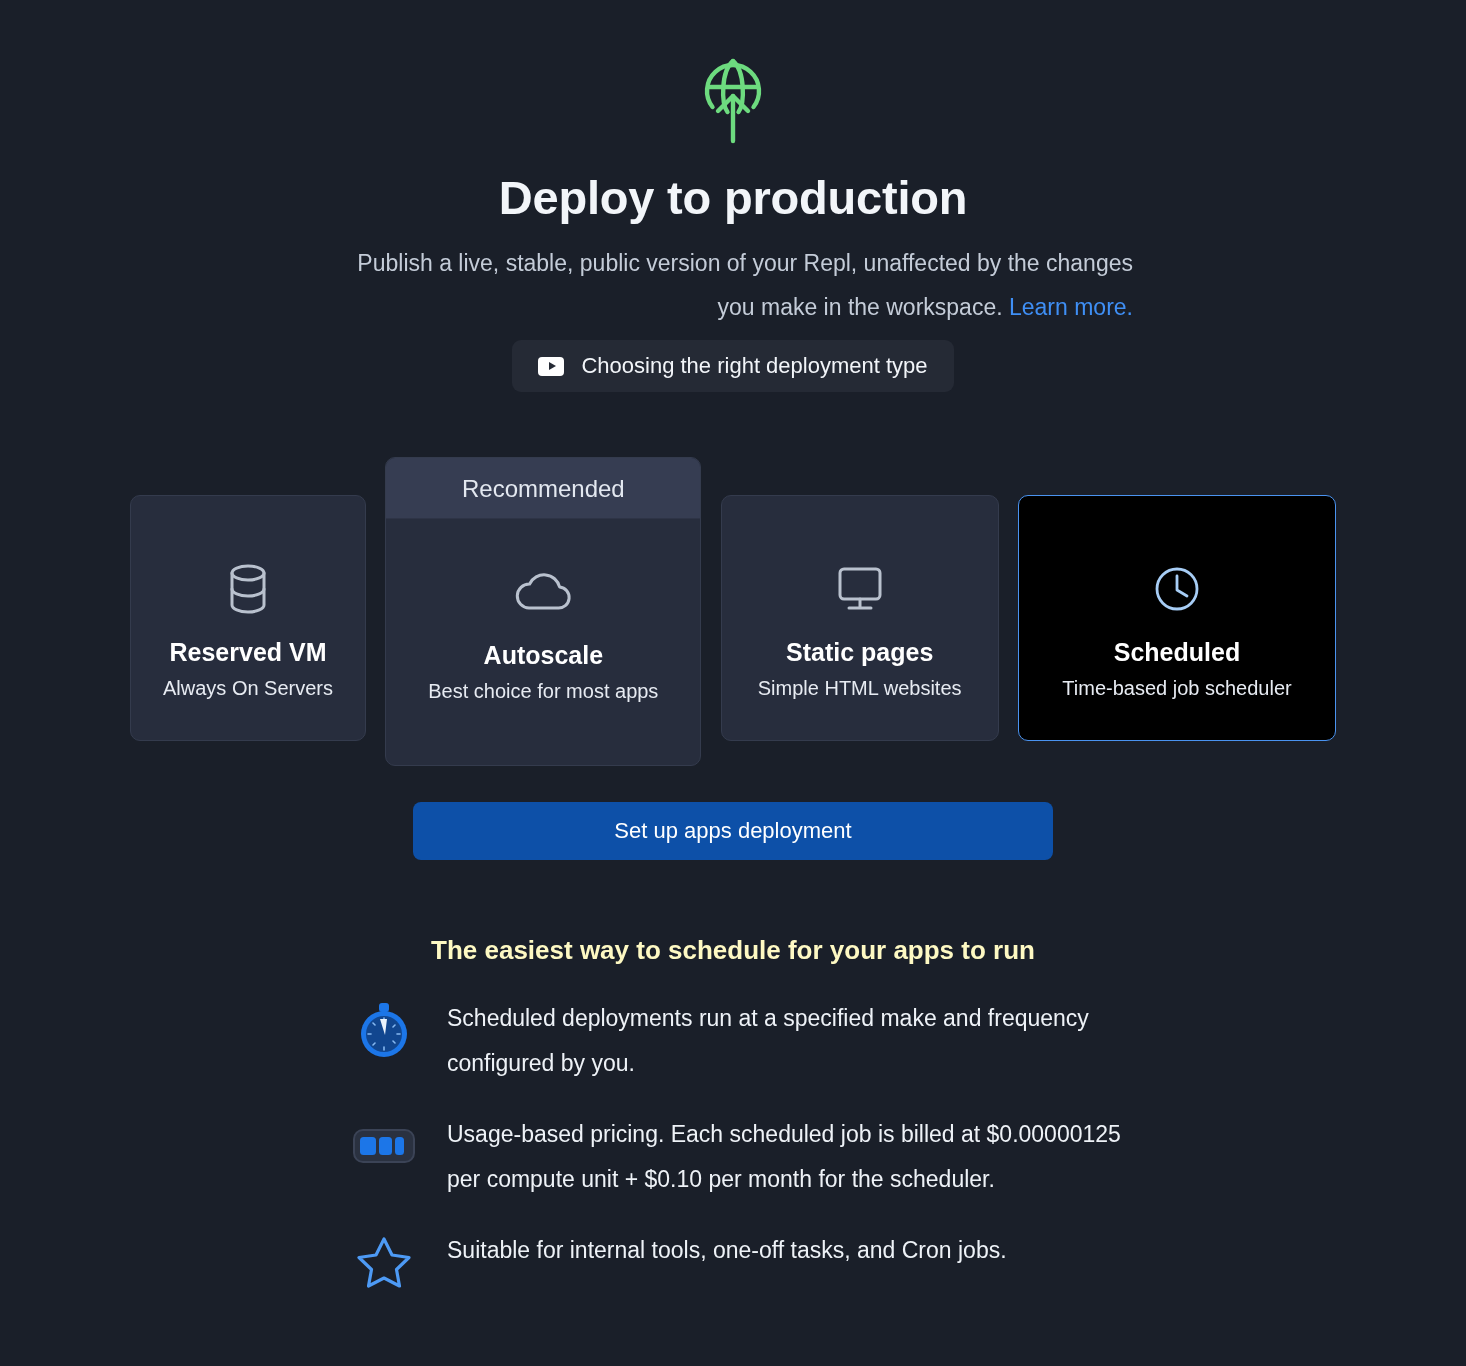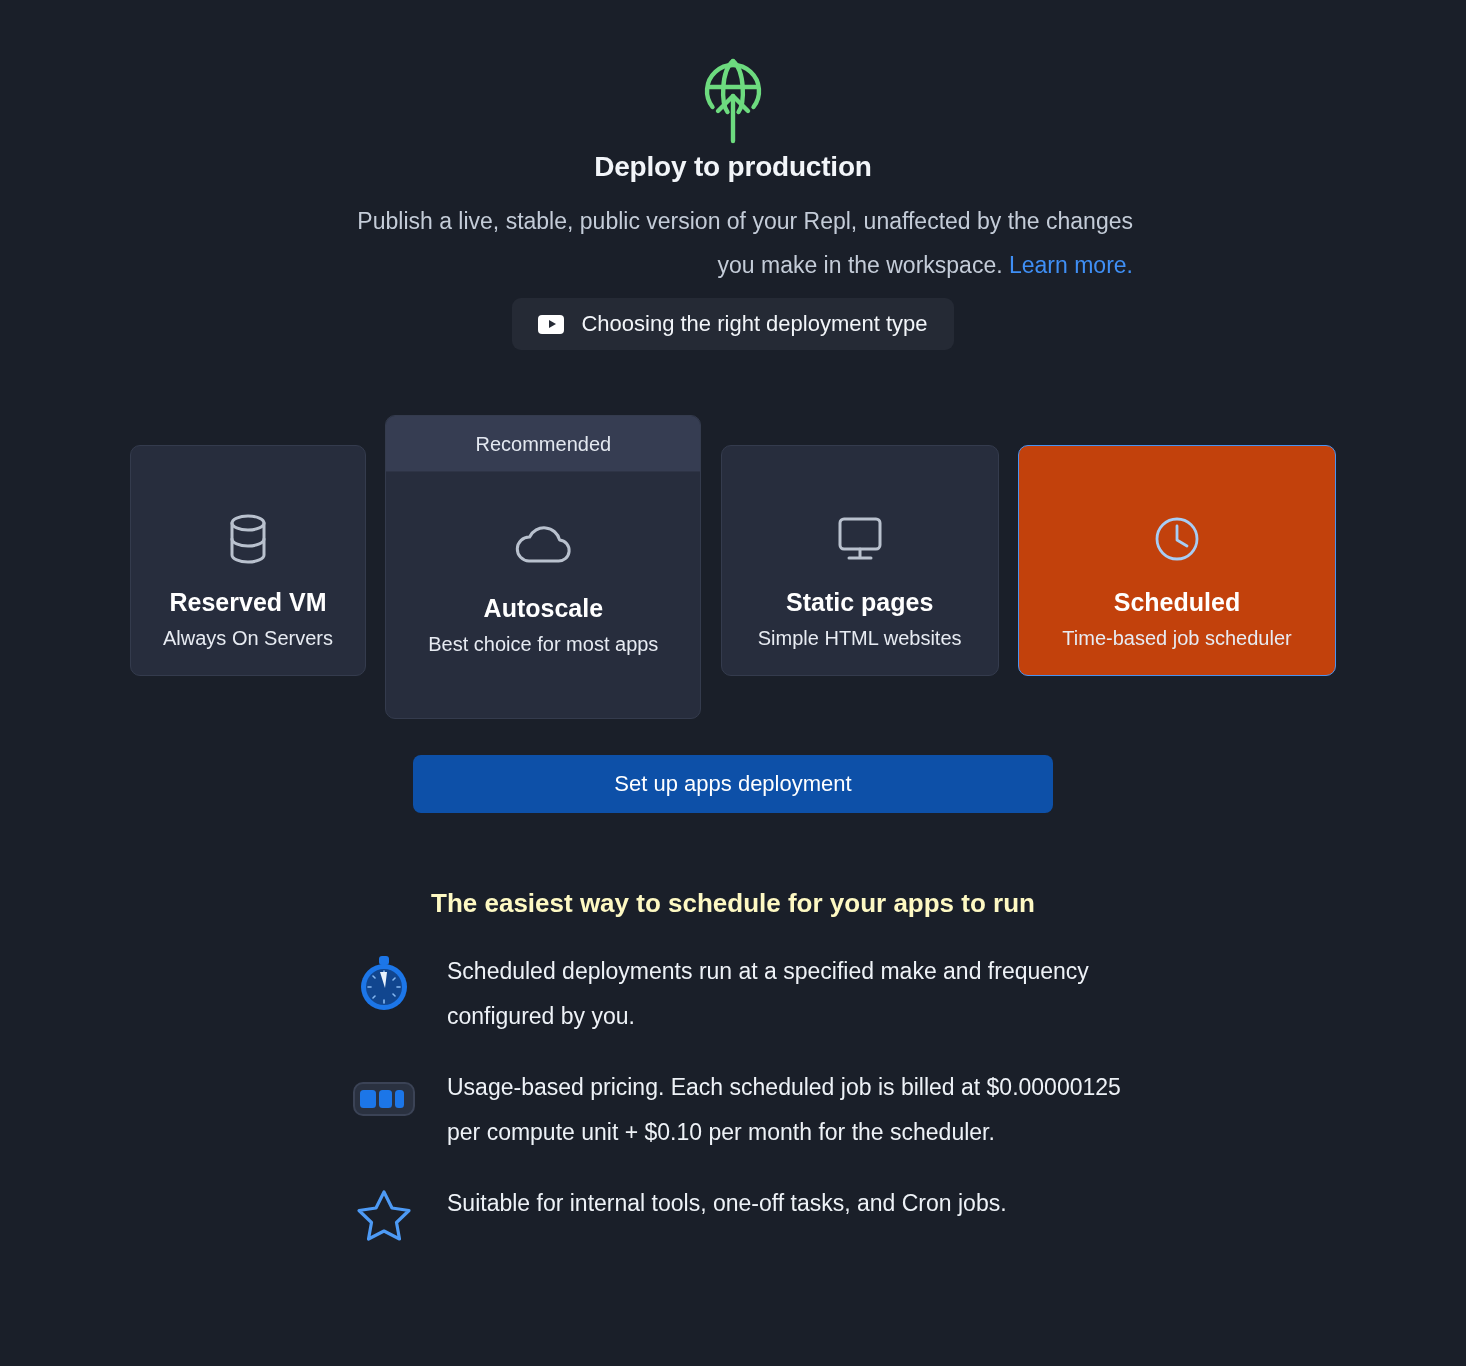--- a/index.html
+++ b/index.html
@@ -25,22 +25,22 @@
 
   
   .hero-icon {
     margin-top: 55px;
     width: 68px;
     height: 92px;
     display: block;
   }
 
   .page-title {
-    margin-top: 4px;
-    font-size: 28px;
+    margin-top: 23px;
+    font-size: 47px;
     font-weight: bold;
     color: #f2f5f9;
     letter-spacing: -0.2px;
     text-align: center;
   }
 
   .subtitle {
     margin-top: 16px;
     width: 800px;
     text-align: right;
@@ -99,49 +99,49 @@
     justify-content: space-between;
     padding: 0 14px;
   }
 
   .card {
     position: relative;
     width: 236px;
     background: #272d3d;
     border: 1px solid #343b4d;
     border-radius: 10px;
-    padding: 34px 14px 25px 14px;
+    padding: 34px 14px 40px 14px;
     display: flex;
     flex-direction: column;
     align-items: center;
     cursor: pointer;
-    margin-top: 30px;
+    margin-top: 38px;
   }
 
   .card.recommended {
     width: 316px;
     margin-top: 0;
     padding: 0 14px 62px 14px;
     overflow: hidden;
   }
 
   .card.selected {
     width: 318px;
-    background: #c2410c;
+    background: #000000;
     border: 1.5px solid #4a93f0;
   }
 
   .card.static { width: 278px; }
 
   .rec-banner {
     width: calc(100% + 28px);
     margin: 0 -14px 0 -14px;
     background: #363d52;
     text-align: center;
-    font-size: 20px;
+    font-size: 24px;
     color: #e3e8f0;
     padding: 17px 0 15px 0;
     border-bottom: 1px solid #2e3446;
   }
 
   .card-icon {
     margin-top: 32px;
     height: 54px;
     display: flex;
     align-items: center;

